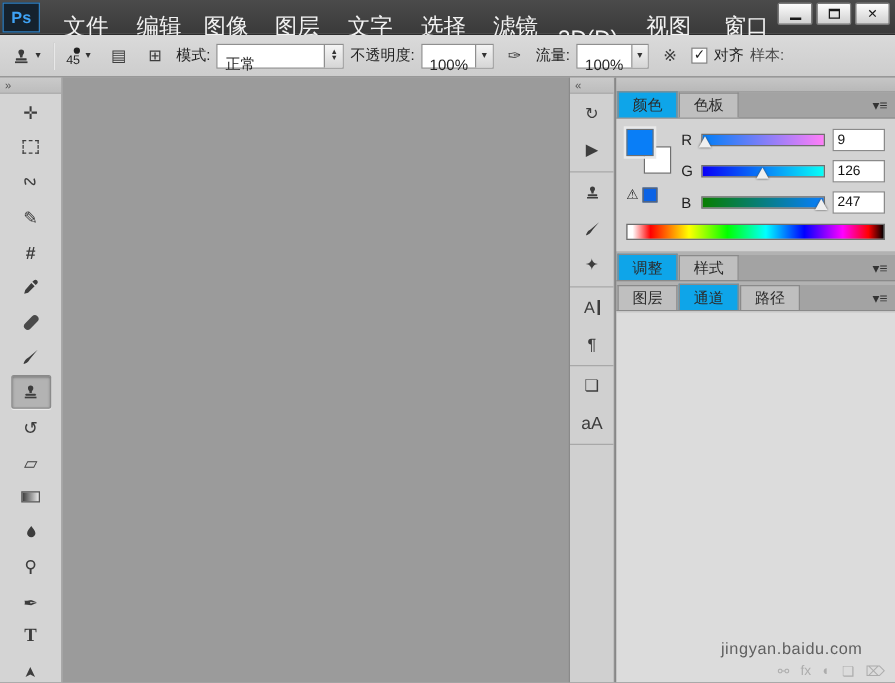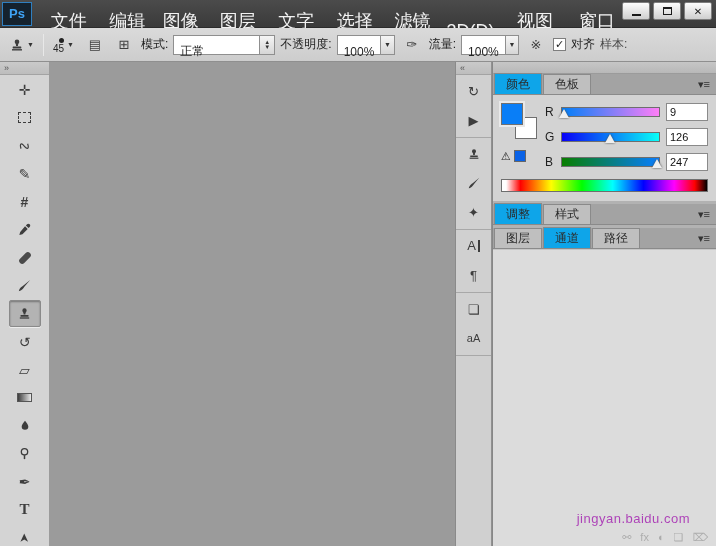--- a/index.html
+++ b/index.html
@@ -92,21 +92,21 @@
   .track.g { background:linear-gradient(to right,#0900f7,#09fff7); }
   .track.b { background:linear-gradient(to right,#097e00,#097eff); }
   .thumb { position:absolute; top:4px; width:0; height:0; margin-left:-5px; border-left:5px solid transparent; border-right:5px solid transparent; border-bottom:9px solid #efefef; filter:drop-shadow(0 0 1px #444); }
   .chval { width:42px; height:18px; background:#fff; border:1px solid #8a8a8a; font-family:inherit; font-size:11px; padding:0 3px; color:#111; }
   .spectrum { grid-column:1 / 3; margin-top:8px; height:13px; border:1px solid #6e6e6e;
     background:linear-gradient(to right,#ffffff 0%,#ffffff 2%,#ff0000 9%,#ffff00 24%,#00ff00 39%,#00ffff 54%,#0000ff 69%,#ff00ff 84%,#ff0000 94%,#000000 100%); }
 
   
   .layersgroup { flex:1; display:flex; flex-direction:column; margin-bottom:0; }
   .layersbody { flex:1; background:#dcdcdc; border-top:1px solid #c6c6c6; position:relative; }
-  .watermark { position:absolute; right:26px; bottom:20px; color:#a21caf; font-size:13px; letter-spacing:.5px; opacity:.8; }
+  .watermark { position:absolute; right:26px; bottom:20px; color:#404040; font-size:13px; letter-spacing:.5px; opacity:.8; }
   .panel-footer { position:absolute; right:8px; bottom:2px; display:flex; gap:9px; opacity:.35; color:#555; font-size:11px; }
 </style>
 </head>
 <body>
 
 <div class="app">
 
   <div class="titlebar">
     <div class="logo">Ps</div>
     <div class="menubar">
@@ -295,21 +295,21 @@
           </div>
         <div class="dicon">
             <span>¶</span>
           </div>
       </div>
       <div class="dgroup">
         <div class="dicon">
             <span>❏</span>
           </div>
         <div class="dicon">
-            <span style="font-size:11px">aA</span>
+            <span style="font-size:14px">aA</span>
           </div>
       </div>
     </div>
 
     <div class="rightdock">
       <div class="rd-top"></div>
 
       <div class="panelgroup">
         <div class="tabbar">
           <div class="tab active">颜色</div>

